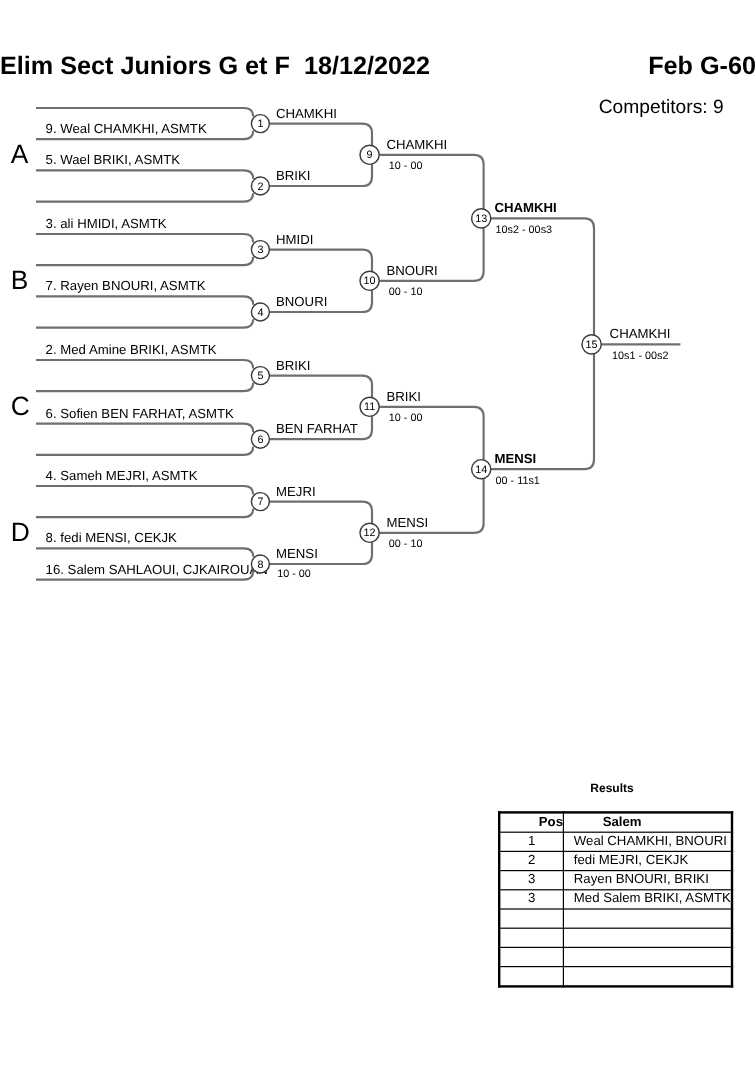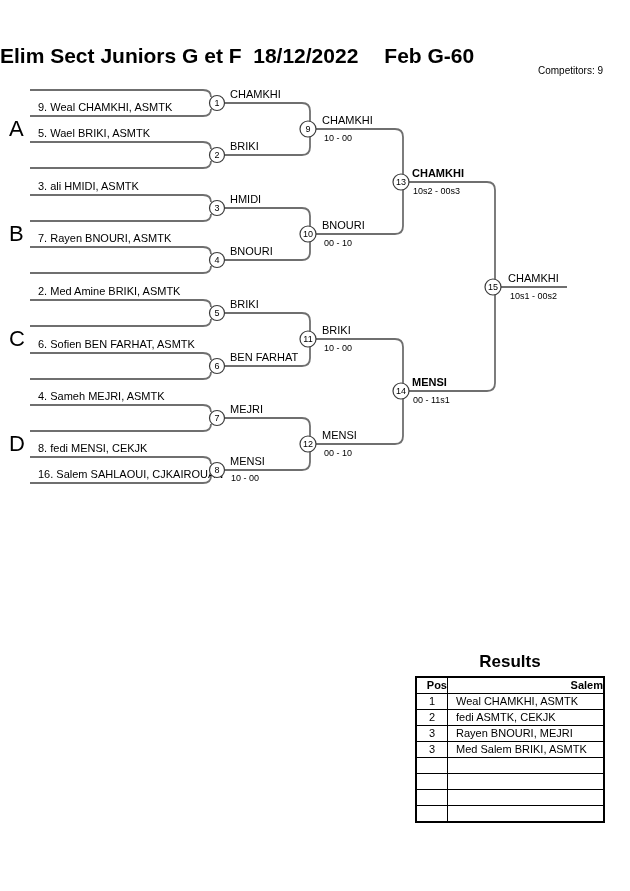--- a/index.html
+++ b/index.html
@@ -2,50 +2,50 @@
 <html><head>
 <meta charset="utf-8">
 <style>
   html,body { margin:0; padding:0; background:#fff; }
   .page {
     position:relative; width:630px; height:891px; background:#ffffff;
     font-family:"Liberation Sans", sans-serif; color:#000; overflow:hidden;
   }
   .title-row {
     position:absolute; top:44px; left:0; width:630px;
-    display:flex; justify-content:flex-start; align-items:baseline; gap:26px;
+    display:flex; justify-content:space-between; align-items:baseline; gap:26px;
     font-size:21px; font-weight:bold; white-space:pre;
   }
   .competitors {
-    position:absolute; top:65px; right:27px; font-size:10px;
+    position:absolute; top:81px; right:27px; font-size:16px;
   }
   svg.bracket { position:absolute; top:0; left:0; }
   svg.bracket .bl { fill:none; stroke:#6f6f6f; stroke-width:1.8; }
   svg.bracket circle.node { fill:#ffffff; stroke:#3c3c3c; stroke-width:1.2; }
   svg.bracket text { fill:#000; font-family:"Liberation Sans", sans-serif; }
   svg.bracket .num { font-size:9px; text-anchor:middle; }
   svg.bracket .entry { font-size:11px; }
   svg.bracket .win { font-size:11px; }
   svg.bracket .win.b { font-weight:bold; }
   svg.bracket .score { font-size:9px; }
   svg.bracket .grp { font-size:22px; }
   .results-title {
     position:absolute; top:652px; left:415px; width:190px;
-    text-align:center; font-size:17px; font-weight:bold;
+    text-align:center; font-size:10px; font-weight:bold;
   }
   table.results {
     position:absolute; top:676px; left:415px; width:190px;
     border-collapse:collapse; font-size:11px;
     border:2px solid #000;
   }
   table.results th, table.results td {
     border:1px solid #000; height:15px; line-height:15px; padding:0;
     overflow:hidden; white-space:nowrap;
   }
-  table.results th { font-weight:bold; text-align:right; }
+  table.results th { font-weight:bold; text-align:left;padding-left:32px; }
   table.results td.pos { width:30px; text-align:center; }
   table.results td.name { text-align:left; padding-left:8px; }
 </style>
 </head>
 <body>
 
 <div class="page">
 
   <div class="title-row">
     <span>Elim Sect Juniors G et F  18/12/2022</span>
@@ -169,29 +169,29 @@
   <div class="results-title">Results</div>
 
   <table class="results">
     <tbody>
         <tr>
       <th>Pos</th>
       <th>Salem</th>
     </tr>
     <tr>
       <td class="pos">1</td>
-      <td class="name">Weal CHAMKHI, ASMTK</td>
+      <td class="name">Weal CHAMKHI, BNOURI</td>
     </tr>
     <tr>
       <td class="pos">2</td>
-      <td class="name">fedi ASMTK, CEKJK</td>
+      <td class="name">fedi MEJRI, CEKJK</td>
     </tr>
     <tr>
       <td class="pos">3</td>
-      <td class="name">Rayen BNOURI, MEJRI</td>
+      <td class="name">Rayen BNOURI, BRIKI</td>
     </tr>
     <tr>
       <td class="pos">3</td>
       <td class="name">Med Salem BRIKI, ASMTK</td>
     </tr>
     <tr>
       <td class="pos"></td>
       <td class="name"></td>
     </tr>
     <tr>

